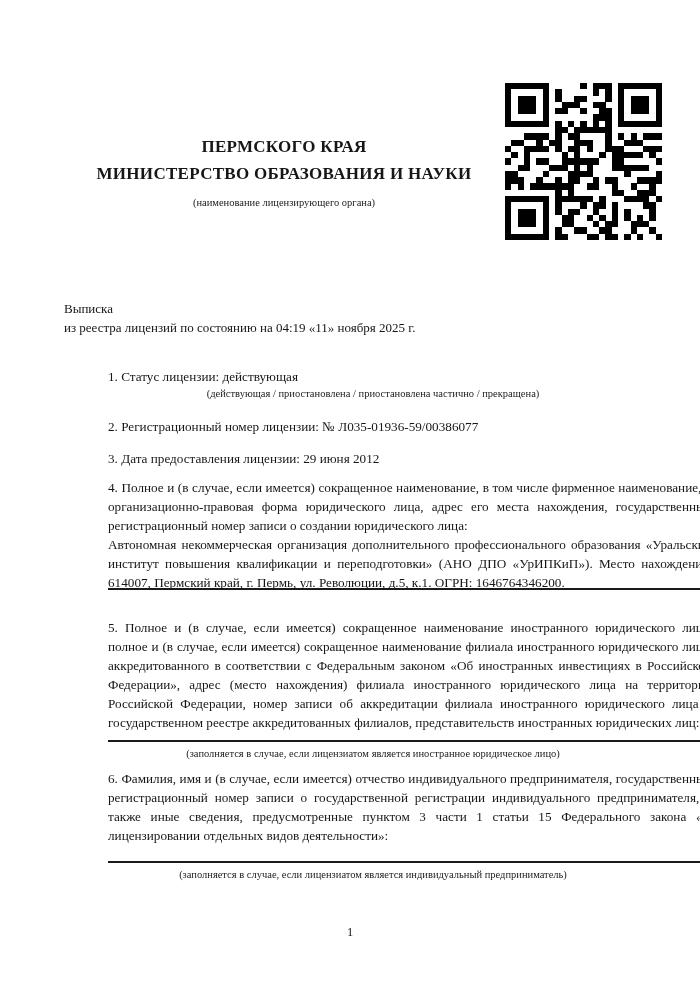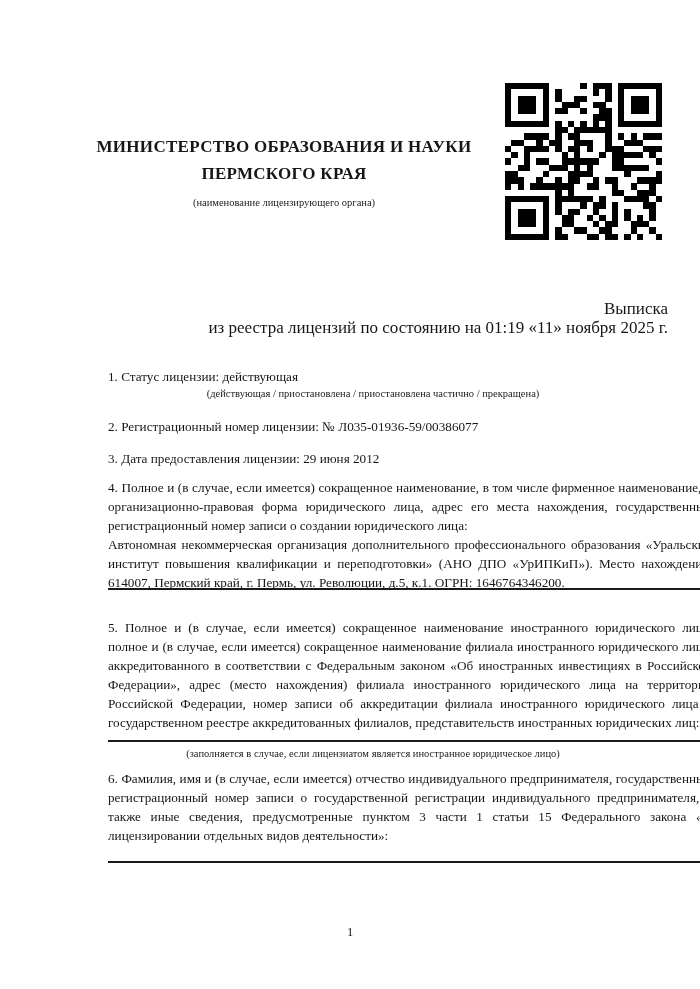--- a/index.html
+++ b/index.html
@@ -27,22 +27,22 @@
     white-space: nowrap;
   }
   .small-caption {
     font-size: 10.5px;
     line-height: 15px;
     color: #1c1c1c;
   }
   .ministry .small-caption { margin-top: 8px; }
 
   
-  .doc-title { left: 64px; top: 299px; width: 604px; text-align: right;
-               font-size: 17px; line-height: 19px; }
+  .doc-title { left: 64px; top: 299px; width: 604px; text-align: left;
+               font-size: 13px; line-height: 19px; }
 
   
   .body-text { font-size: 13.2px; line-height: 19px; }
   .col { left: 64px; width: 604px; margin-left: 44px; }
   .item-1 { top: 367px; }
   .cap-1  { top: 386px; }
   .item-2 { top: 417px; }
   .item-3 { top: 449px; }
   .item-4 { top: 478px; }
   .item-5 { top: 618px; }
@@ -377,28 +377,28 @@
         <rect x="81.64" y="150.72" width="6.33" height="6.33" fill="#000000"></rect>
         <rect x="87.92" y="150.72" width="6.33" height="6.33" fill="#000000"></rect>
         <rect x="100.48" y="150.72" width="6.33" height="6.33" fill="#000000"></rect>
         <rect x="106.76" y="150.72" width="6.33" height="6.33" fill="#000000"></rect>
         <rect x="119.32" y="150.72" width="6.33" height="6.33" fill="#000000"></rect>
         <rect x="131.88" y="150.72" width="6.33" height="6.33" fill="#000000"></rect>
         <rect x="150.72" y="150.72" width="6.33" height="6.33" fill="#000000"></rect>
       </svg></div>
 
   <header class="abs ministry">
+    <div class="ministry-name">ПЕРМСКОГО КРАЯ</div>
     <div class="ministry-name">МИНИСТЕРСТВО ОБРАЗОВАНИЯ И НАУКИ</div>
-    <div class="ministry-name">ПЕРМСКОГО КРАЯ</div>
     <div class="small-caption">(наименование лицензирующего органа)</div>
   </header>
 
   <div class="abs doc-title">
     <div>Выписка</div>
-    <div>из реестра лицензий по состоянию на 01:19 «11» ноября 2025 г.</div>
+    <div>из реестра лицензий по состоянию на 04:19 «11» ноября 2025 г.</div>
   </div>
 
   <div class="abs col body-text item-1">1. Статус лицензии: действующая</div>
   <div class="abs col cap-1">
     <div class="caption-wrap small-caption" style="margin-top:0">(действующая / приостановлена / приостановлена частично / прекращена)</div>
   </div>
 
   <div class="abs col body-text item-2">2. Регистрационный номер лицензии: № Л035-01936-59/00386077</div>
 
   <div class="abs col body-text item-3">3. Дата предоставления лицензии: 29 июня 2012</div>
@@ -411,18 +411,19 @@
 
   <section class="abs col body-text item-5">
     <div class="just">5. Полное и (в случае, если имеется) сокращенное наименование иностранного юридического лица, полное и (в случае, если имеется) сокращенное наименование филиала иностранного юридического лица, аккредитованного в соответствии с Федеральным законом «Об иностранных инвестициях в Российской Федерации», адрес (место нахождения) филиала иностранного юридического лица на территории Российской Федерации, номер записи об аккредитации филиала иностранного юридического лица в государственном реестре аккредитованных филиалов, представительств иностранных юридических лиц:</div>
     <div class="rule rule-gap-5"></div>
     <div class="caption-wrap small-caption">(заполняется в случае, если лицензиатом является иностранное юридическое лицо)</div>
   </section>
 
   <section class="abs col body-text item-6">
     <div class="just">6. Фамилия, имя и (в случае, если имеется) отчество индивидуального предпринимателя, государственный регистрационный номер записи о государственной регистрации индивидуального предпринимателя, а также иные сведения, предусмотренные пунктом 3 части 1 статьи 15 Федерального закона «О лицензировании отдельных видов деятельности»:</div>
     <div class="rule rule-gap-6"></div>
+    <div class="caption-wrap small-caption">(заполняется в случае, если лицензиатом является индивидуальный предприниматель)</div>
   </section>
 
 
   <div class="abs page-number">1</div>
 
 </div>
 
 </body></html>

